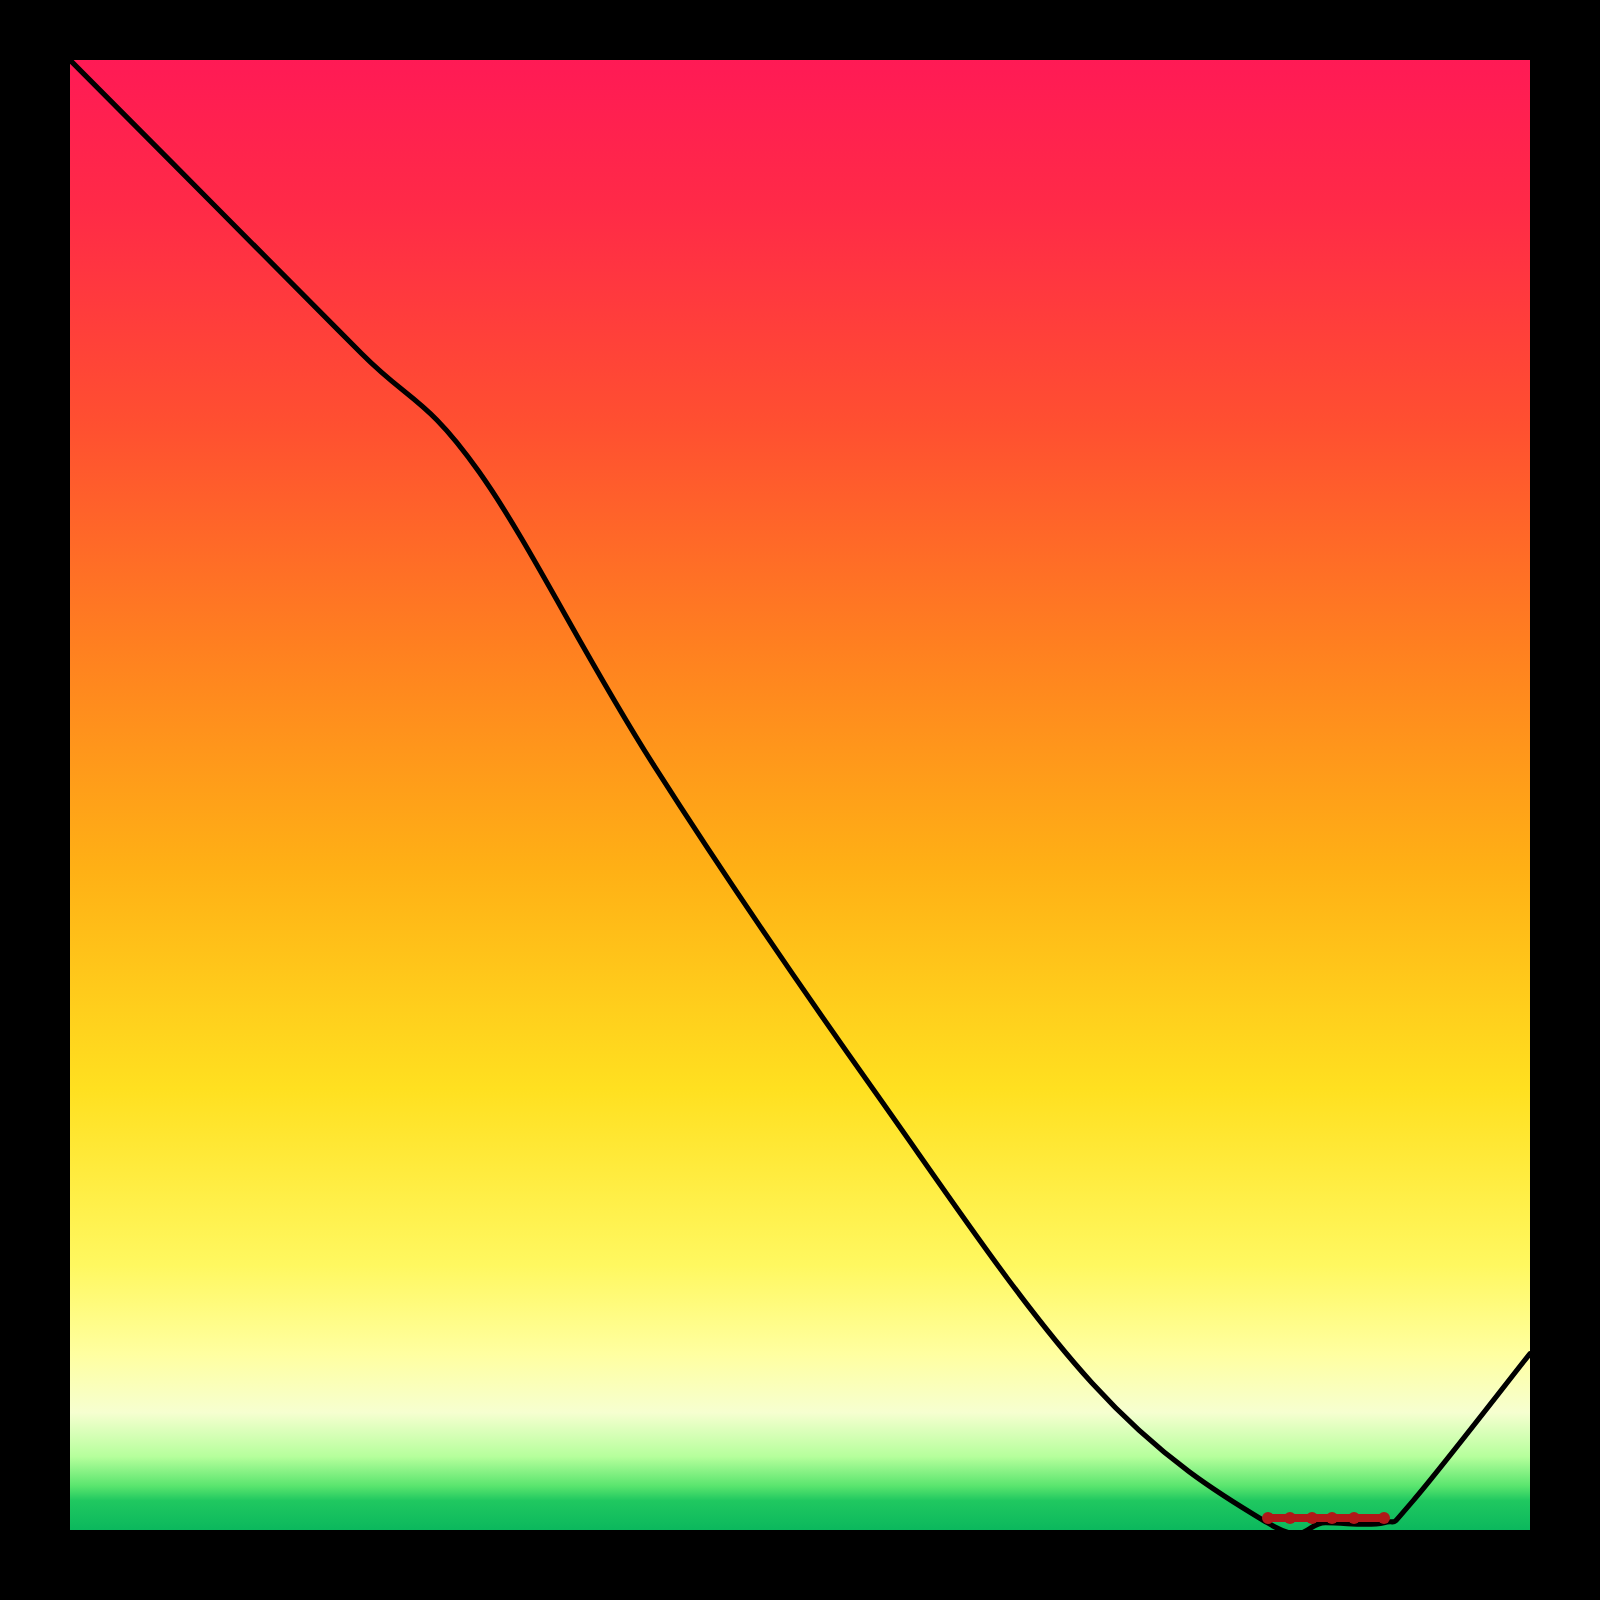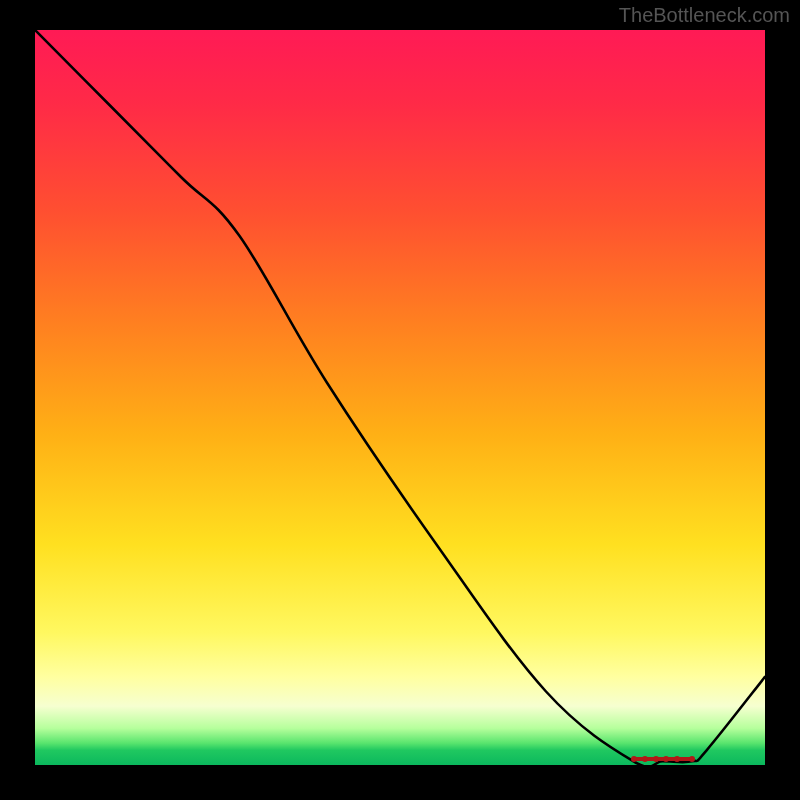--- a/index.html
+++ b/index.html
@@ -75,21 +75,20 @@
     background: #b01818;
     border-radius: 2px;
     transform: translateY(-50%);
   }
 </style>
 </head>
 <body>
 
 <div class="container">
 
-  <div class="watermark">TheBottleneck.com</div>
 
   <div class="plot">
     <div class="plot-bg"></div>
 
     <svg class="curve" viewBox="0 0 100 100" preserveAspectRatio="none">
       <path id="curve-path" d="M 0.00 0.00 C 1.80 1.80, 6.40 6.40, 10.00 10.00 C 13.60 13.60, 16.76 16.76, 20.00 20.00 C 23.24 23.24, 24.40 22.96, 28.00 28.00 C 31.60 33.04, 35.14 40.44, 40.00 48.00 C 44.86 55.56, 49.60 62.44, 55.00 70.00 C 60.40 77.56, 65.14 84.69, 70.00 90.00 C 74.86 95.31, 79.12 97.79, 82.00 99.50 C 84.88 101.21, 84.56 99.50, 86.00 99.50 C 87.44 99.50, 88.92 99.77, 90.00 99.50 C 91.08 99.23, 90.20 100.07, 92.00 98.00 C 93.80 95.93, 98.56 89.80, 100.00 88.00" fill="none" stroke="#000" stroke-width="0.35" stroke-linecap="round" stroke-linejoin="round"></path>
     </svg>
 
     <div id="markers">
         <div class="marker-run" style="left: 82%; top: 99.2%; width: 8%;"></div>

